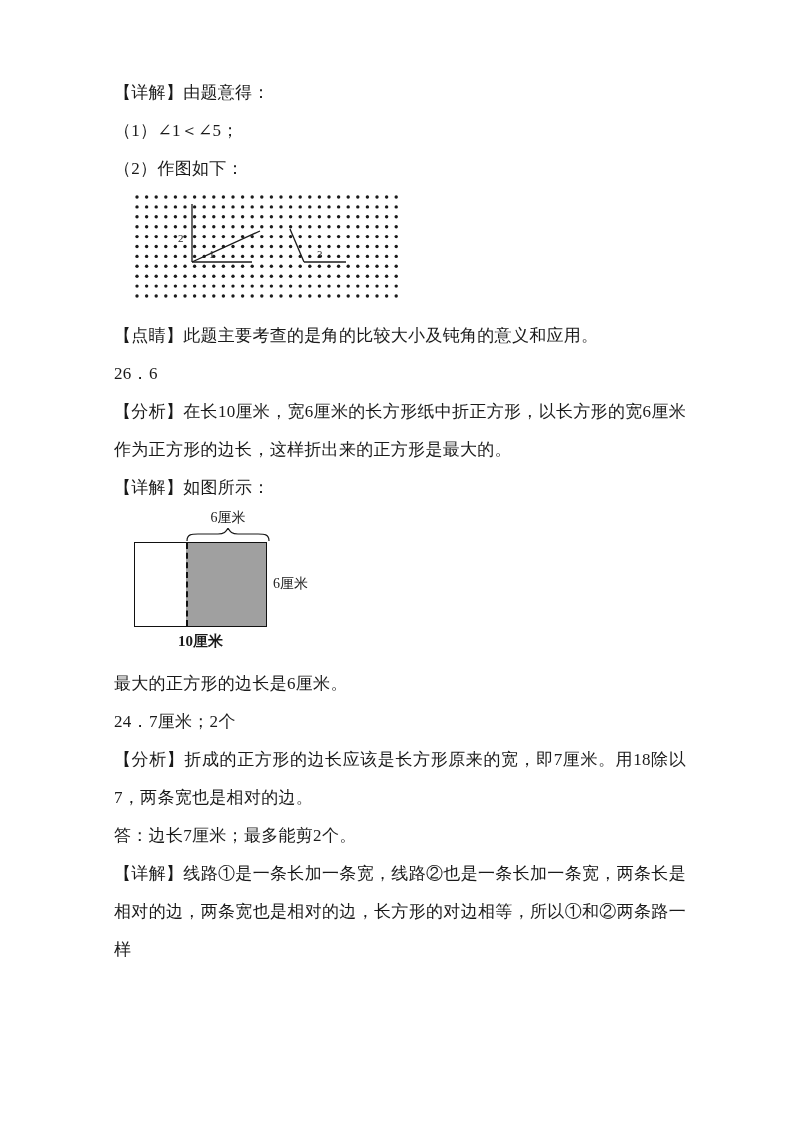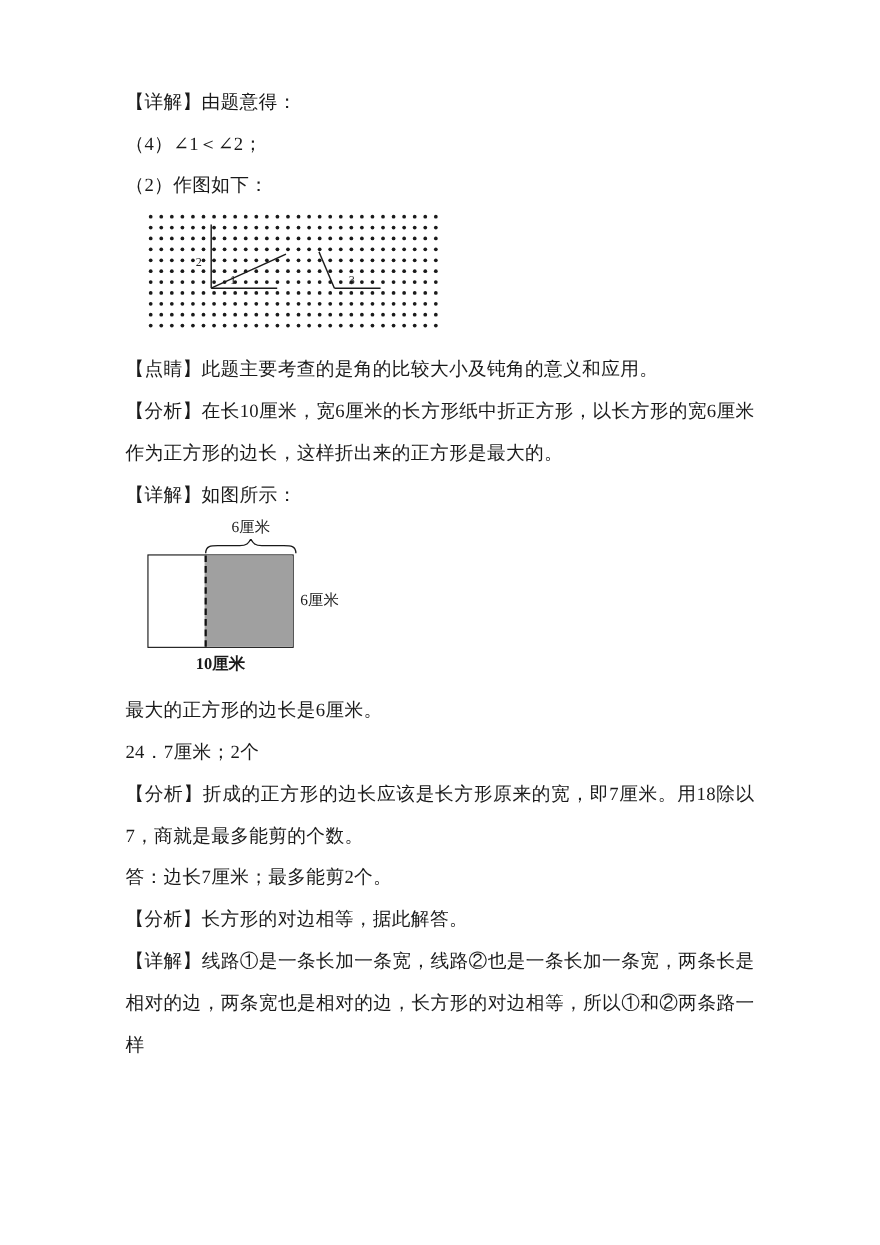--- a/index.html
+++ b/index.html
@@ -103,21 +103,21 @@
     font-size: 15px;
     font-weight: 600;
   }
 </style>
 </head>
 <body style="background: rgb(255, 255, 255); color: rgb(26, 26, 26);">
 
 <div class="page">
 
   <p class="line">【详解】由题意得：</p>
-  <p class="line">（4）∠1＜∠2；</p>
+  <p class="line">（1）∠1＜∠5；</p>
   <p class="line">（2）作图如下：</p>
 
   <figure class="fig-dots">
     <svg width="273" height="113">
       <g class="dots">
           <circle cx="7" cy="7" r="1.7" fill="#1a1a1a"></circle>
           <circle cx="16.6" cy="7" r="1.7" fill="#1a1a1a"></circle>
           <circle cx="26.2" cy="7" r="1.7" fill="#1a1a1a"></circle>
           <circle cx="35.8" cy="7" r="1.7" fill="#1a1a1a"></circle>
           <circle cx="45.4" cy="7" r="1.7" fill="#1a1a1a"></circle>
@@ -432,35 +432,35 @@
         <line x1="160" y1="39" x2="174" y2="72"></line>
         <line x1="174" y1="72" x2="216" y2="72"></line>
       </g>
       <text x="48" y="52">2</text>
       <text x="79" y="68">1</text>
       <text x="187" y="68">3</text>
     </svg>
   </figure>
 
   <p class="line">【点睛】此题主要考查的是角的比较大小及钝角的意义和应用。</p>
+  <p class="line">26．6</p>
   <p class="line">【分析】在长10厘米，宽6厘米的长方形纸中折正方形，以长方形的宽6厘米作为正方形的边长，这样折出来的正方形是最大的。</p>
   <p class="line">【详解】如图所示：</p>
 
   <figure class="fig-rect">
     <span class="fr-top-label">6厘米</span>
     <svg class="fr-brace" width="84" height="14">
       <path d="M 1 13 C 1 6, 6 6, 12 6 L 32 6 C 38 6, 40 4, 42 0 C 44 4, 46 6, 52 6 L 72 6 C 78 6, 83 6, 83 13"></path>
     </svg>
     <div class="fr-rect">
       <div class="fr-gray" style="background: rgb(160, 160, 160);"></div>
     </div>
     <span class="fr-right-label">6厘米</span>
     <span class="fr-bottom-label">10厘米</span>
   </figure>
 
   <p class="line">最大的正方形的边长是6厘米。</p>
   <p class="line">24．7厘米；2个</p>
-  <p class="line">【分析】折成的正方形的边长应该是长方形原来的宽，即7厘米。用18除以7，商就是最多能剪的个数。</p>
+  <p class="line">【分析】折成的正方形的边长应该是长方形原来的宽，即7厘米。用18除以7，两条宽也是相对的边。</p>
   <p class="line">答：边长7厘米；最多能剪2个。</p>
-  <p class="line">【分析】长方形的对边相等，据此解答。</p>
   <p class="line">【详解】线路①是一条长加一条宽，线路②也是一条长加一条宽，两条长是相对的边，两条宽也是相对的边，长方形的对边相等，所以①和②两条路一样</p>
 
 </div>
 
 </body></html>

